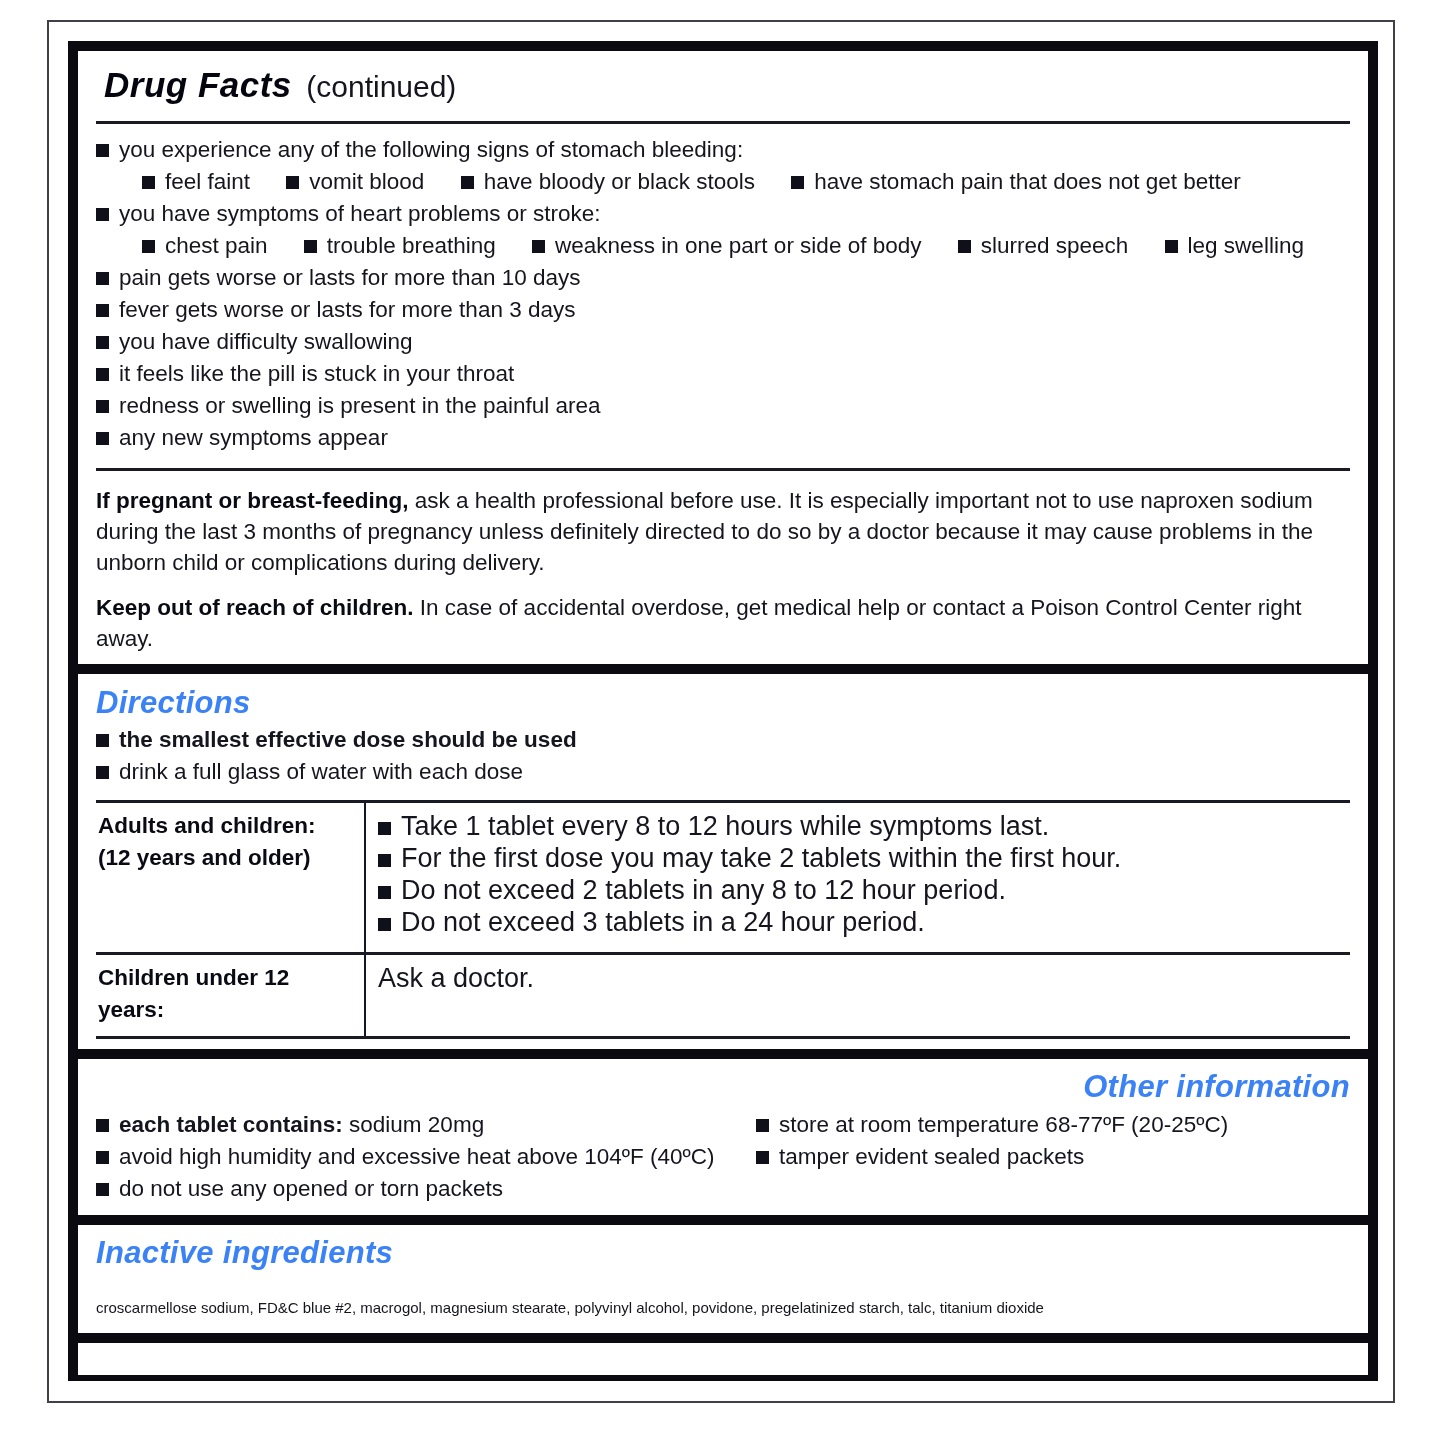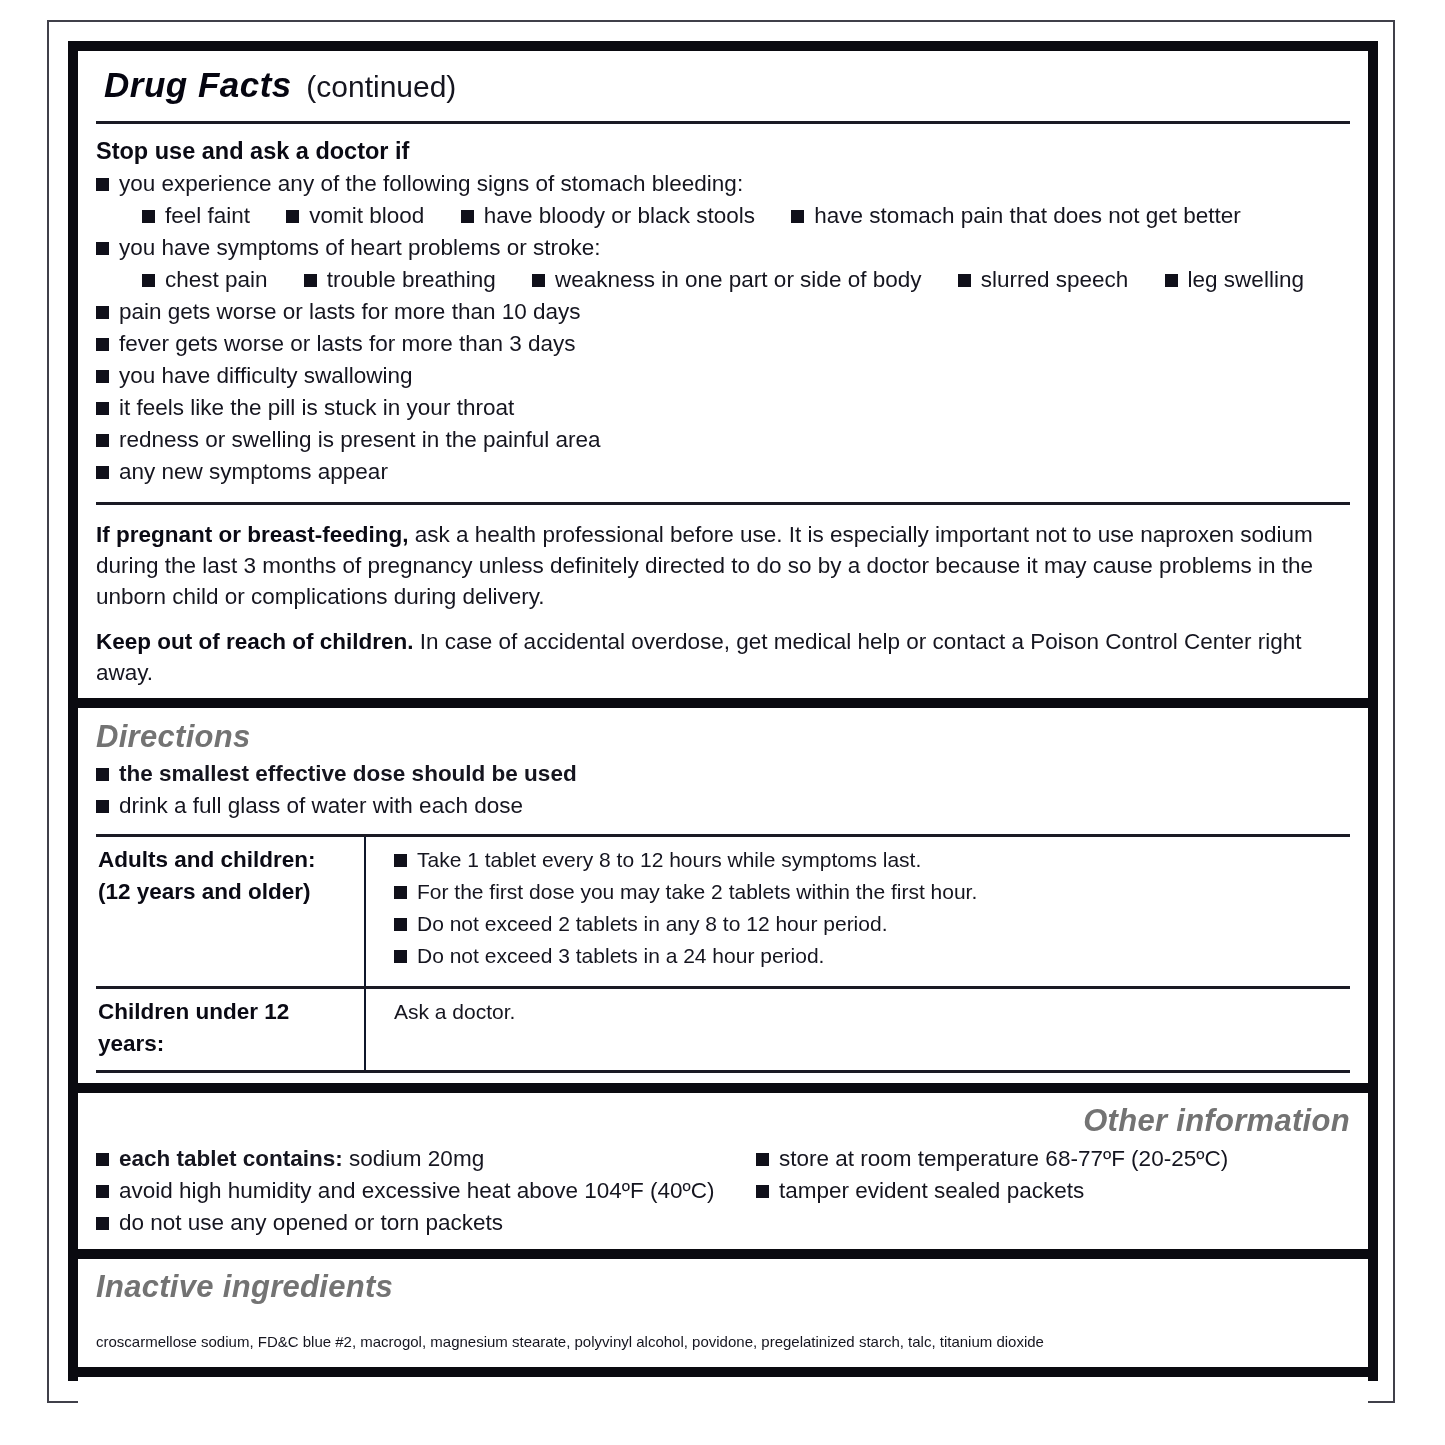--- a/index.html
+++ b/index.html
@@ -39,33 +39,33 @@
   .sq {
     display: inline-block; width: 13px; height: 13px;
     background: #10101a; margin-right: 10px;
   }
   .part { margin-right: 30px; }
   .part:last-child { margin-right: 0; }
 
   .para { font-size: 22.5px; line-height: 31px; margin-top: 14px; }
   .para b { color: #0a0a14; }
 
-  .big-h { font-size: 31px; font-weight: bold; font-style: italic; color: #737373; line-height: 42px; letter-spacing: 0.3px; }
+  .big-h { font-size: 31px; font-weight: bold; font-style: italic; color: #3b82f6; line-height: 42px; letter-spacing: 0.3px; }
 
   .dir-table { margin-top: 12px; border-top: 3px solid #1a1a24; border-bottom: 3px solid #1a1a24; }
   .dir-row { display: flex; }
   .dir-row + .dir-row { border-top: 3px solid #1a1a24; }
   .dir-label {
     width: 270px; flex: 0 0 270px;
     border-right: 2px solid #0f172a;
     padding: 7px 10px 10px 2px;
     font-size: 22.5px; font-weight: bold; line-height: 32px; color: #0a0a14;
   }
   .dir-cells { flex: 1 1 auto; padding: 7px 0 14px 12px; }
-  .dir-cells .bline, .dir-text { font-size: 21px; line-height: 32px; margin-left: 16px; }
+  .dir-cells .bline, .dir-text { font-size: 27px; line-height: 32px; }
   .dir-text { padding: 7px 0 7px 12px; text-align: center; }
 
   .oi-grid { display: flex; margin-top: 2px; }
   .oi-col-left { width: 660px; flex: 0 0 660px; }
   .oi-col-right { flex: 1 1 auto; }
 
   .inactive-text { font-size: 15px; line-height: 31px; margin-top: 19px; }
 
   .q-row { display: flex; align-items: baseline; padding: 8px 0 6px 8px; }
 </style>
@@ -75,21 +75,20 @@
 <div class="outer-border">
   <div class="frame">
 
     <div class="panel">
       <div class="title-row">
         <span class="t-main">Drug Facts</span>
         <span class="t-cont">(continued)</span>
       </div>
       <div class="hr"></div>
 
-      <div class="sec-h">Stop use and ask a doctor if</div>
 
       <div class="bline">
         <span class="sq"></span><span>you experience any of the following signs of stomach bleeding:</span>
       </div>
       <div class="bline indent">
         <span class="part"><span class="sq"></span><span>feel faint</span></span>
         <span class="part"><span class="sq"></span><span>vomit blood</span></span>
         <span class="part"><span class="sq"></span><span>have bloody or black stools</span></span>
         <span class="part"><span class="sq"></span><span>have stomach pain that does not get better</span></span>
       </div>

